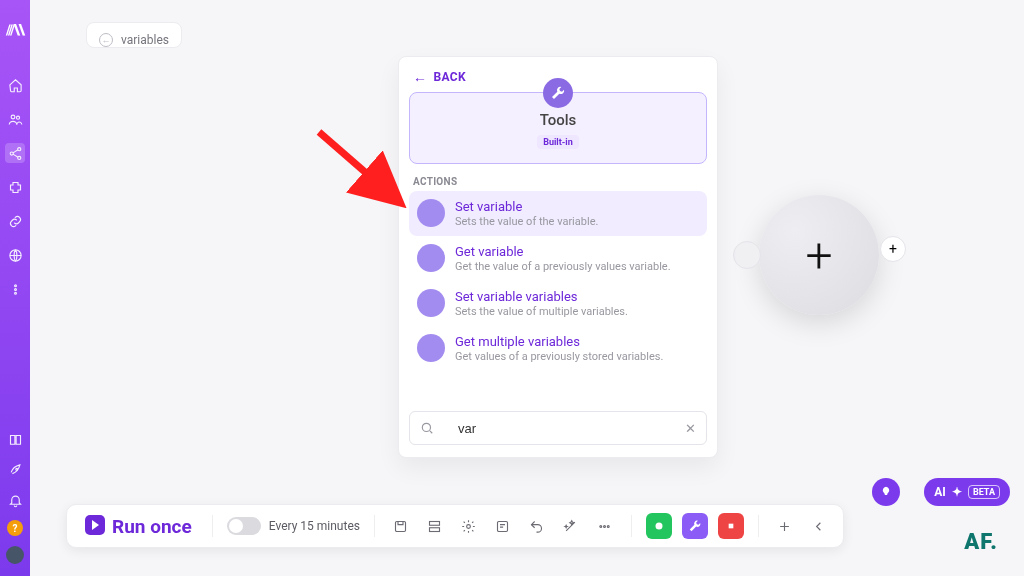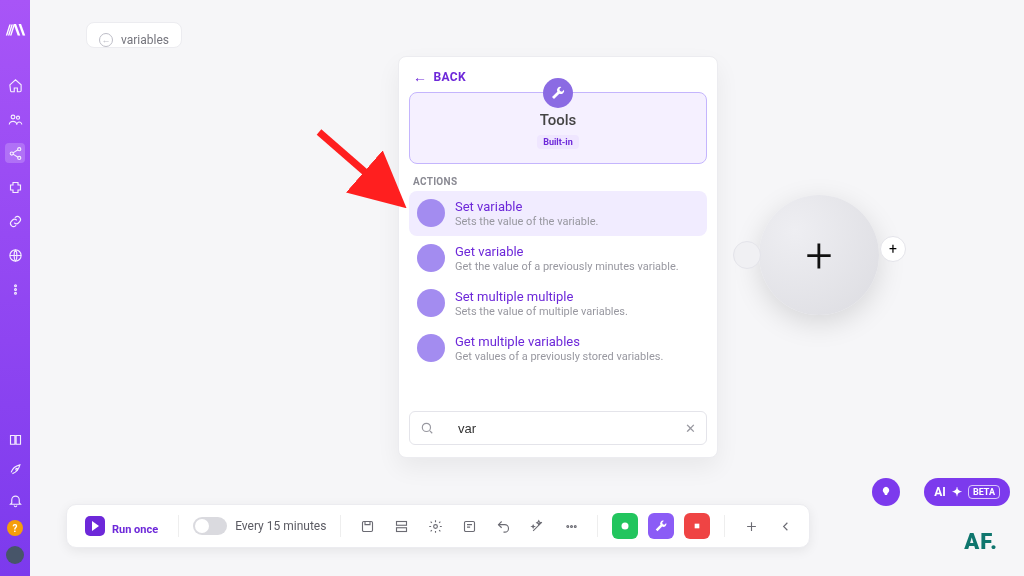--- a/index.html
+++ b/index.html
@@ -49,21 +49,21 @@
   .panel-search { margin-top: 40px; border: 1px solid #e4e4ea; border-radius: 6px; height: 34px; display: flex; align-items: center; gap: 24px; padding: 0 10px; }
   .panel-search svg { width: 14px; height: 14px; stroke: #9898a0; fill: none; stroke-width: 2; }
   .panel-search input { flex: 1; border: none; outline: none; font-size: 13px; color: #333; }
   .panel-search .clear { color: #9898a0; cursor: pointer; font-size: 13px; }
 
   
   .arrow-ann { position: absolute; left: 314px; top: 127px; width: 95px; height: 90px; z-index: 5; pointer-events: none; }
 
   
   .bar { position: absolute; left: 66px; bottom: 28px; height: 44px; background: #fff; border: 1px solid #ececf0; border-radius: 10px; box-shadow: 0 3px 12px rgba(0,0,0,.07); display: flex; align-items: center; padding: 0 12px; gap: 10px; }
-  .run { display: inline-flex; align-items: flex-end; gap: 7px; background: #fff; color: #6d28d9; font-weight: 700; border-radius: 7px; padding: 4px 6px; cursor: pointer; font-size: 11px; }
+  .run { display: inline-flex; align-items: flex-start; gap: 7px; background: #fff; color: #6d28d9; font-weight: 700; border-radius: 7px; padding: 4px 6px; cursor: pointer; font-size: 19px; }
   .run .play { width: 20px; height: 20px; background: #6d28d9; border-radius: 5px; display: flex; align-items: center; justify-content: center; }
   .run .play::before { content: ""; display: block; width: 0; height: 0; border-left: 7px solid #fff; border-top: 5px solid transparent; border-bottom: 5px solid transparent; }
   .sep { width: 1px; height: 22px; background: #eee; margin: 0 4px; }
   .sched { display: inline-flex; align-items: center; gap: 8px; font-size: 12px; color: #5b5b63; }
   .toggle { width: 34px; height: 18px; border-radius: 9px; background: #dadadf; position: relative; cursor: pointer; }
   .toggle::after { content: ""; position: absolute; top: 2px; left: 2px; width: 14px; height: 14px; border-radius: 50%; background: #fff; }
   .ticon { width: 24px; height: 24px; display: flex; align-items: center; justify-content: center; color: #6b6b73; cursor: pointer; border-radius: 5px; }
   .ticon svg { width: 15px; height: 15px; stroke: currentColor; fill: none; stroke-width: 1.8; }
   .sq { width: 26px; height: 26px; border-radius: 6px; display: flex; align-items: center; justify-content: center; }
   .sq svg { width: 14px; height: 14px; fill: #fff; }
@@ -197,31 +197,31 @@
         </div>
     </div>
     <div class="action">
       <div class="aicon">
           <svg viewBox="0 0 24 24">
             <path d="M12 21V11m0 0l-4 4m4-4l4 4M5 5h14"></path>
           </svg>
         </div>
       <div class="txt">
           <div class="t">Get variable</div>
-          <div class="d">Get the value of a previously minutes variable.</div>
+          <div class="d">Get the value of a previously values variable.</div>
         </div>
     </div>
     <div class="action">
       <div class="aicon">
           <svg viewBox="0 0 24 24">
             <path d="M12 21V11m0 0l-4 4m4-4l4 4M5 5h14"></path>
           </svg>
         </div>
       <div class="txt">
-          <div class="t">Set multiple multiple</div>
+          <div class="t">Set variable variables</div>
           <div class="d">Sets the value of multiple variables.</div>
         </div>
     </div>
     <div class="action">
       <div class="aicon">
           <svg viewBox="0 0 24 24">
             <path d="M12 21V11m0 0l-4 4m4-4l4 4M5 5h14"></path>
           </svg>
         </div>
       <div class="txt">

